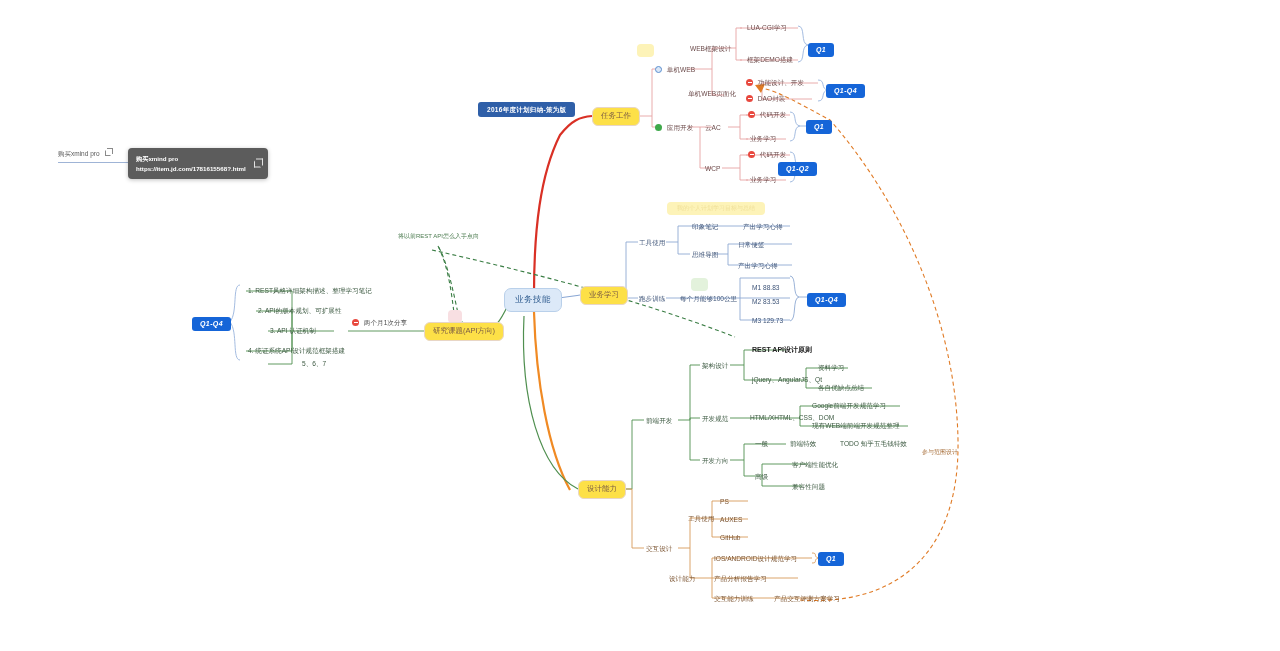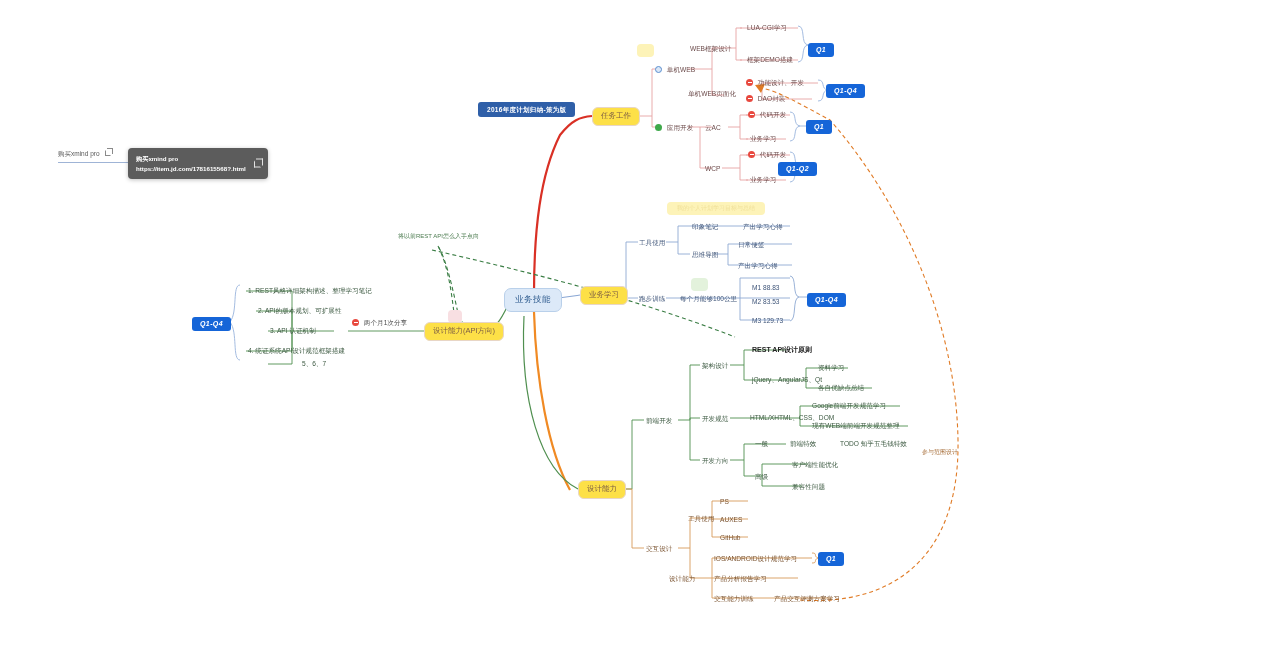--- a/index.html
+++ b/index.html
@@ -587,21 +587,21 @@
   </div>
   <div class="node leaf orange" style="left:712px; top:594px;">
     <span>交互能力训练</span>
   </div>
   <div class="node leaf orange" style="left:772px; top:594px;">
     <span>产品交互评测方案学习</span>
   </div>
 
   <div class="node hl-pink" style="left:448px; top:310px;">&nbsp;</div>
   <div class="node branch-node" style="left:424px; top:322px;">
-    <span>设计能力(API方向)</span>
+    <span>研究课题(API方向)</span>
   </div>
   <div class="node leaf" style="left:350px; top:318px;">
     <span class="ico ico-stop"></span>
     <span>两个月1次分享</span>
   </div>
 
   <div class="node leaf green" style="left:246px; top:286px;">
     <span>1. REST风格详细架构描述、整理学习笔记</span>
   </div>
   <div class="node leaf green" style="left:256px; top:306px;">

